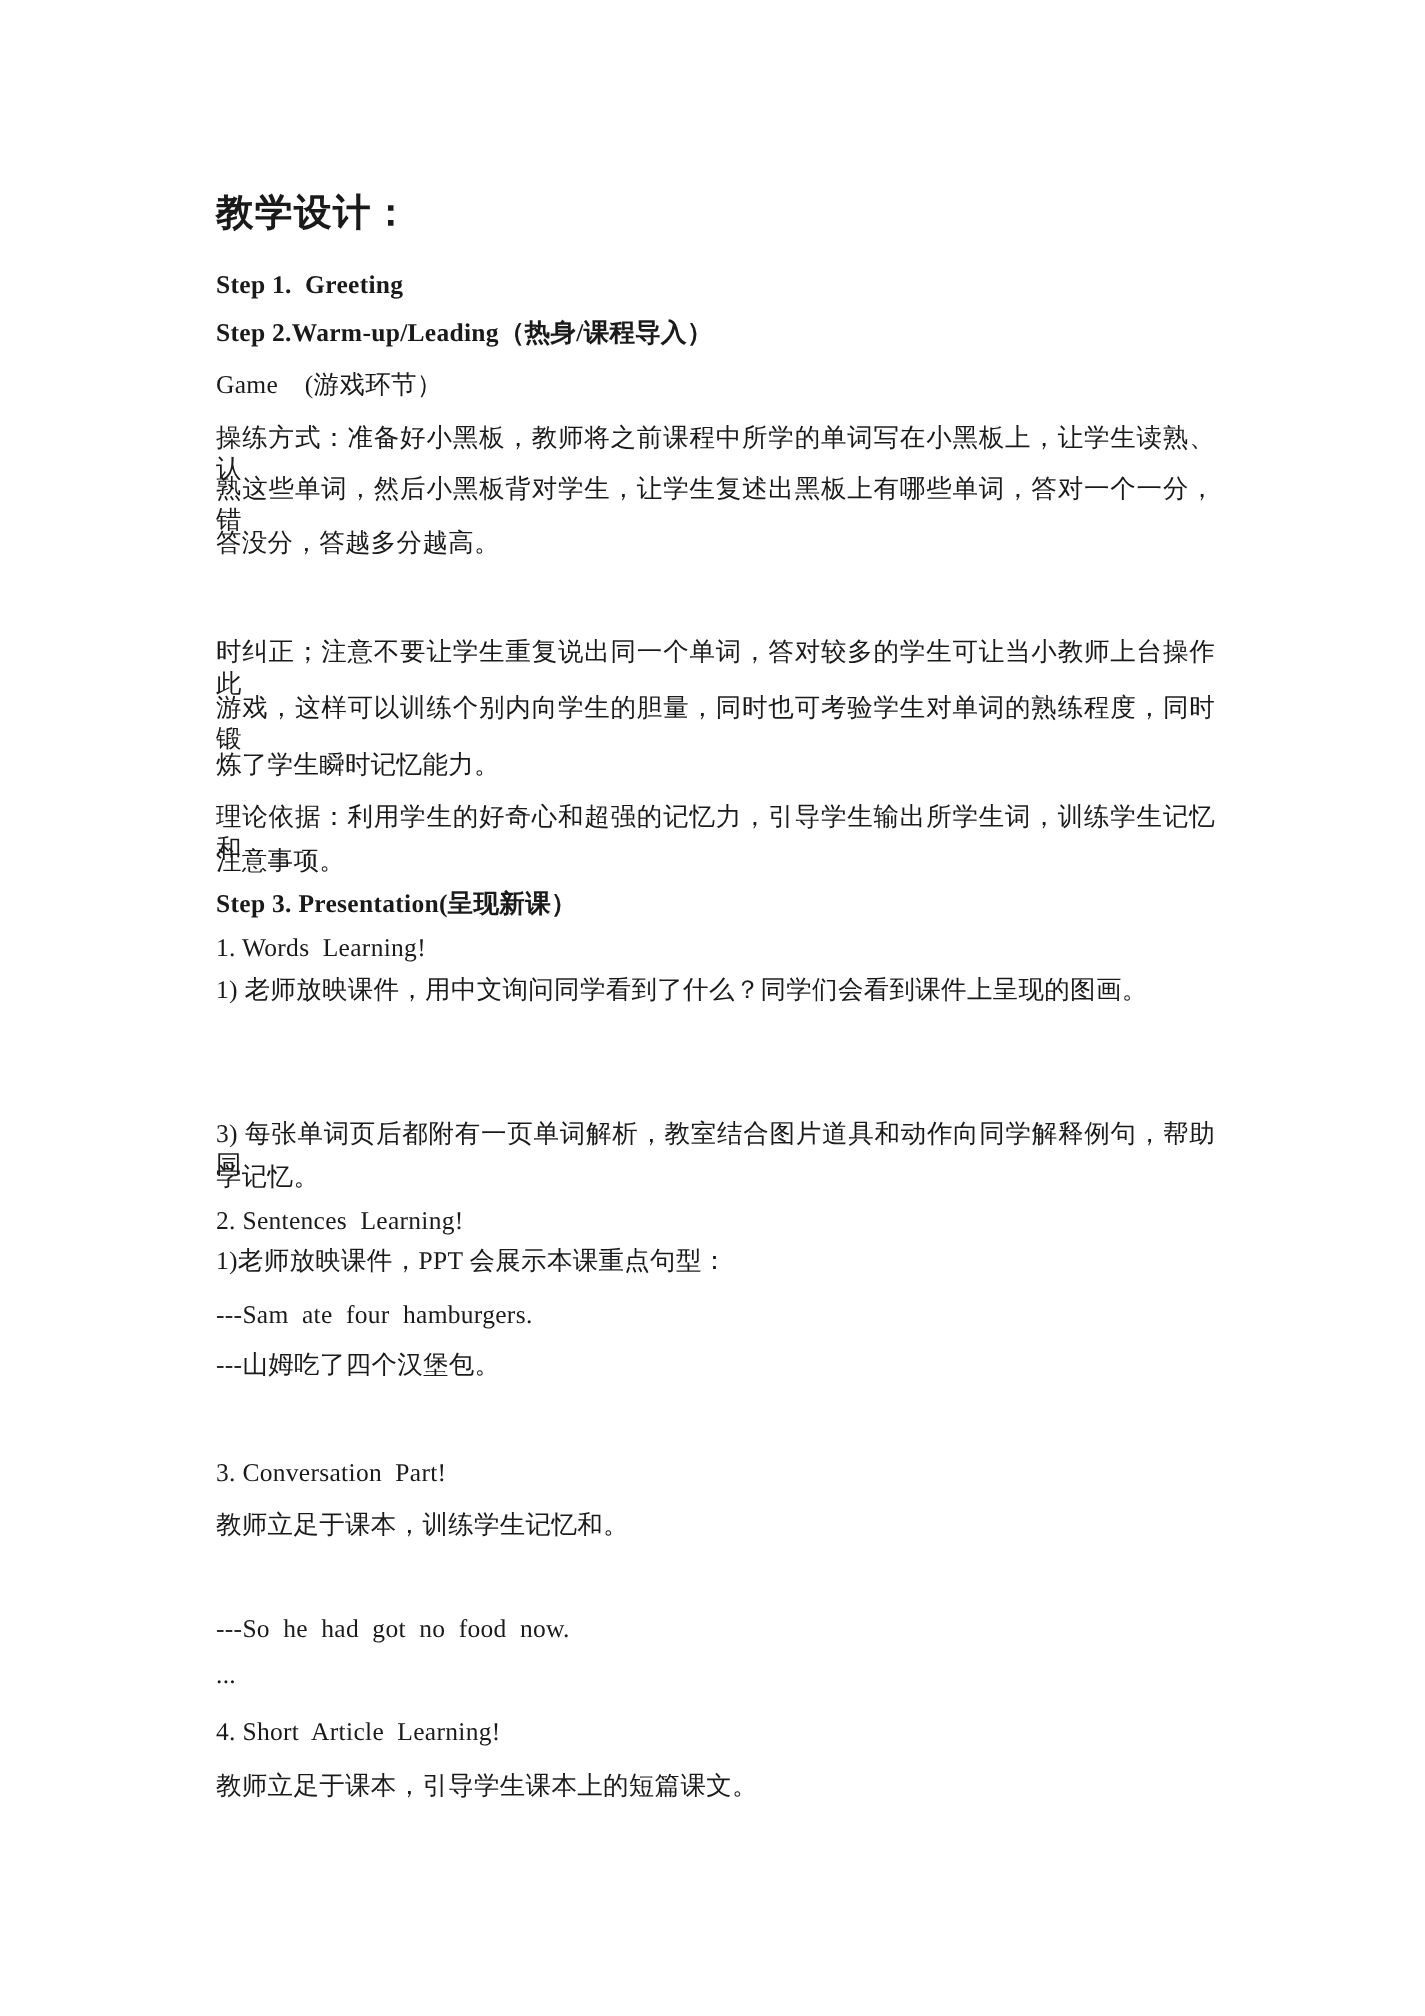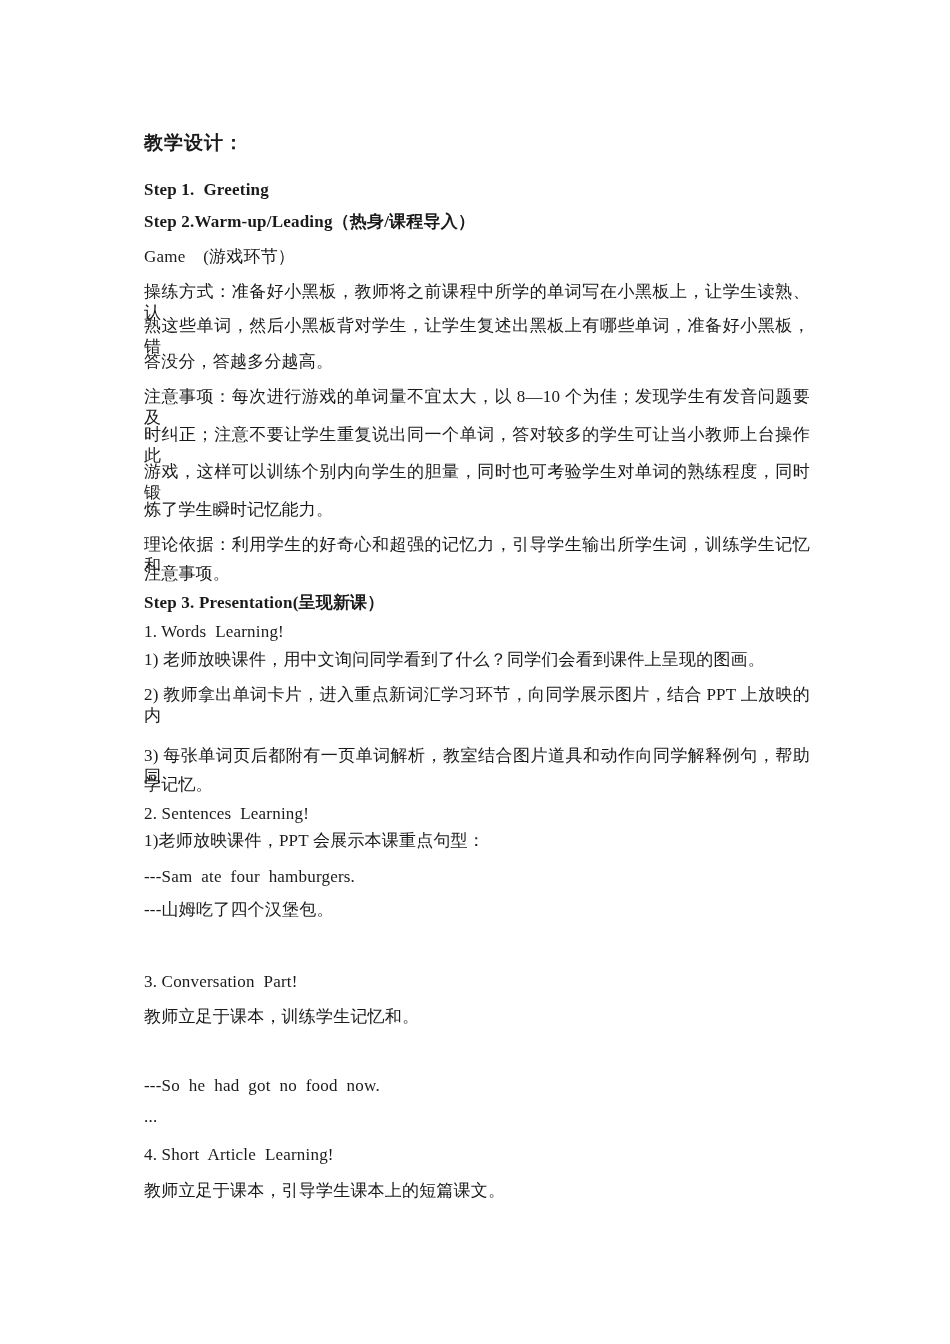--- a/index.html
+++ b/index.html
@@ -13,21 +13,21 @@
   }
   .ln{
     position:absolute;
     left:144px;
     font-size:17px;
     line-height:21px;
     white-space:pre;
     letter-spacing:0.2px;
   }
   .bold{font-weight:bold;text-align:right;}
-  .title{font-size:19px;line-height:30px;font-weight:bold;letter-spacing:1px;}
+  .title{font-size:25px;line-height:30px;font-weight:bold;letter-spacing:1px;}
   
   .j{
     width:666px;
     white-space:normal;
     text-align:justify;
     text-align-last:justify;
   }
 </style>
 </head>
 <body>
@@ -35,36 +35,34 @@
 <div class="page">
 
   <div class="ln title" style="top:128px">教学设计：</div>
 
   <div class="ln bold" style="top:179px">Step 1.  Greeting</div>
   <div class="ln bold" style="top:211px">Step 2.Warm-up/Leading（热身/课程导入）</div>
 
   <div class="ln" style="top:246px">Game    (游戏环节）</div>
 
   <div class="ln j" style="top:281px">操练方式：准备好小黑板，教师将之前课程中所学的单词写在小黑板上，让学生读熟、认</div>
-  <div class="ln j" style="top:315px">熟这些单词，然后小黑板背对学生，让学生复述出黑板上有哪些单词，准备好小黑板，错</div>
+  <div class="ln j" style="top:315px">熟这些单词，然后小黑板背对学生，让学生复述出黑板上有哪些单词，答对一个一分，错</div>
   <div class="ln" style="top:351px">答没分，答越多分越高。</div>
 
-  <div class="ln j" style="top:386px">注意事项：每次进行游戏的单词量不宜太大，以 8—10 个为佳；发现学生有发音问题要及</div>
   <div class="ln j" style="top:461px">游戏，这样可以训练个别内向学生的胆量，同时也可考验学生对单词的熟练程度，同时锻</div>
   <div class="ln j" style="top:424px">时纠正；注意不要让学生重复说出同一个单词，答对较多的学生可让当小教师上台操作此</div>
   <div class="ln" style="top:499px">炼了学生瞬时记忆能力。</div>
 
   <div class="ln j" style="top:534px">理论依据：利用学生的好奇心和超强的记忆力，引导学生输出所学生词，训练学生记忆和</div>
   <div class="ln" style="top:563px">注意事项。</div>
 
   <div class="ln bold" style="top:592px">Step 3. Presentation(呈现新课）</div>
 
   <div class="ln" style="top:621px">1. Words  Learning!</div>
   <div class="ln" style="top:649px">1) 老师放映课件，用中文询问同学看到了什么？同学们会看到课件上呈现的图画。</div>
-  <div class="ln j" style="top:684px">2) 教师拿出单词卡片，进入重点新词汇学习环节，向同学展示图片，结合 PPT 上放映的内</div>
   <div class="ln j" style="top:745px">3) 每张单词页后都附有一页单词解析，教室结合图片道具和动作向同学解释例句，帮助同</div>
   <div class="ln" style="top:774px">学记忆。</div>
 
   <div class="ln" style="top:803px">2. Sentences  Learning!</div>
   <div class="ln" style="top:830px">1)老师放映课件，PPT 会展示本课重点句型：</div>
   <div class="ln" style="top:866px">---Sam  ate  four  hamburgers.</div>
   <div class="ln" style="top:899px">---山姆吃了四个汉堡包。</div>
 
   <div class="ln" style="top:971px">3. Conversation  Part!</div>
   <div class="ln" style="top:1006px">教师立足于课本，训练学生记忆和。</div>

